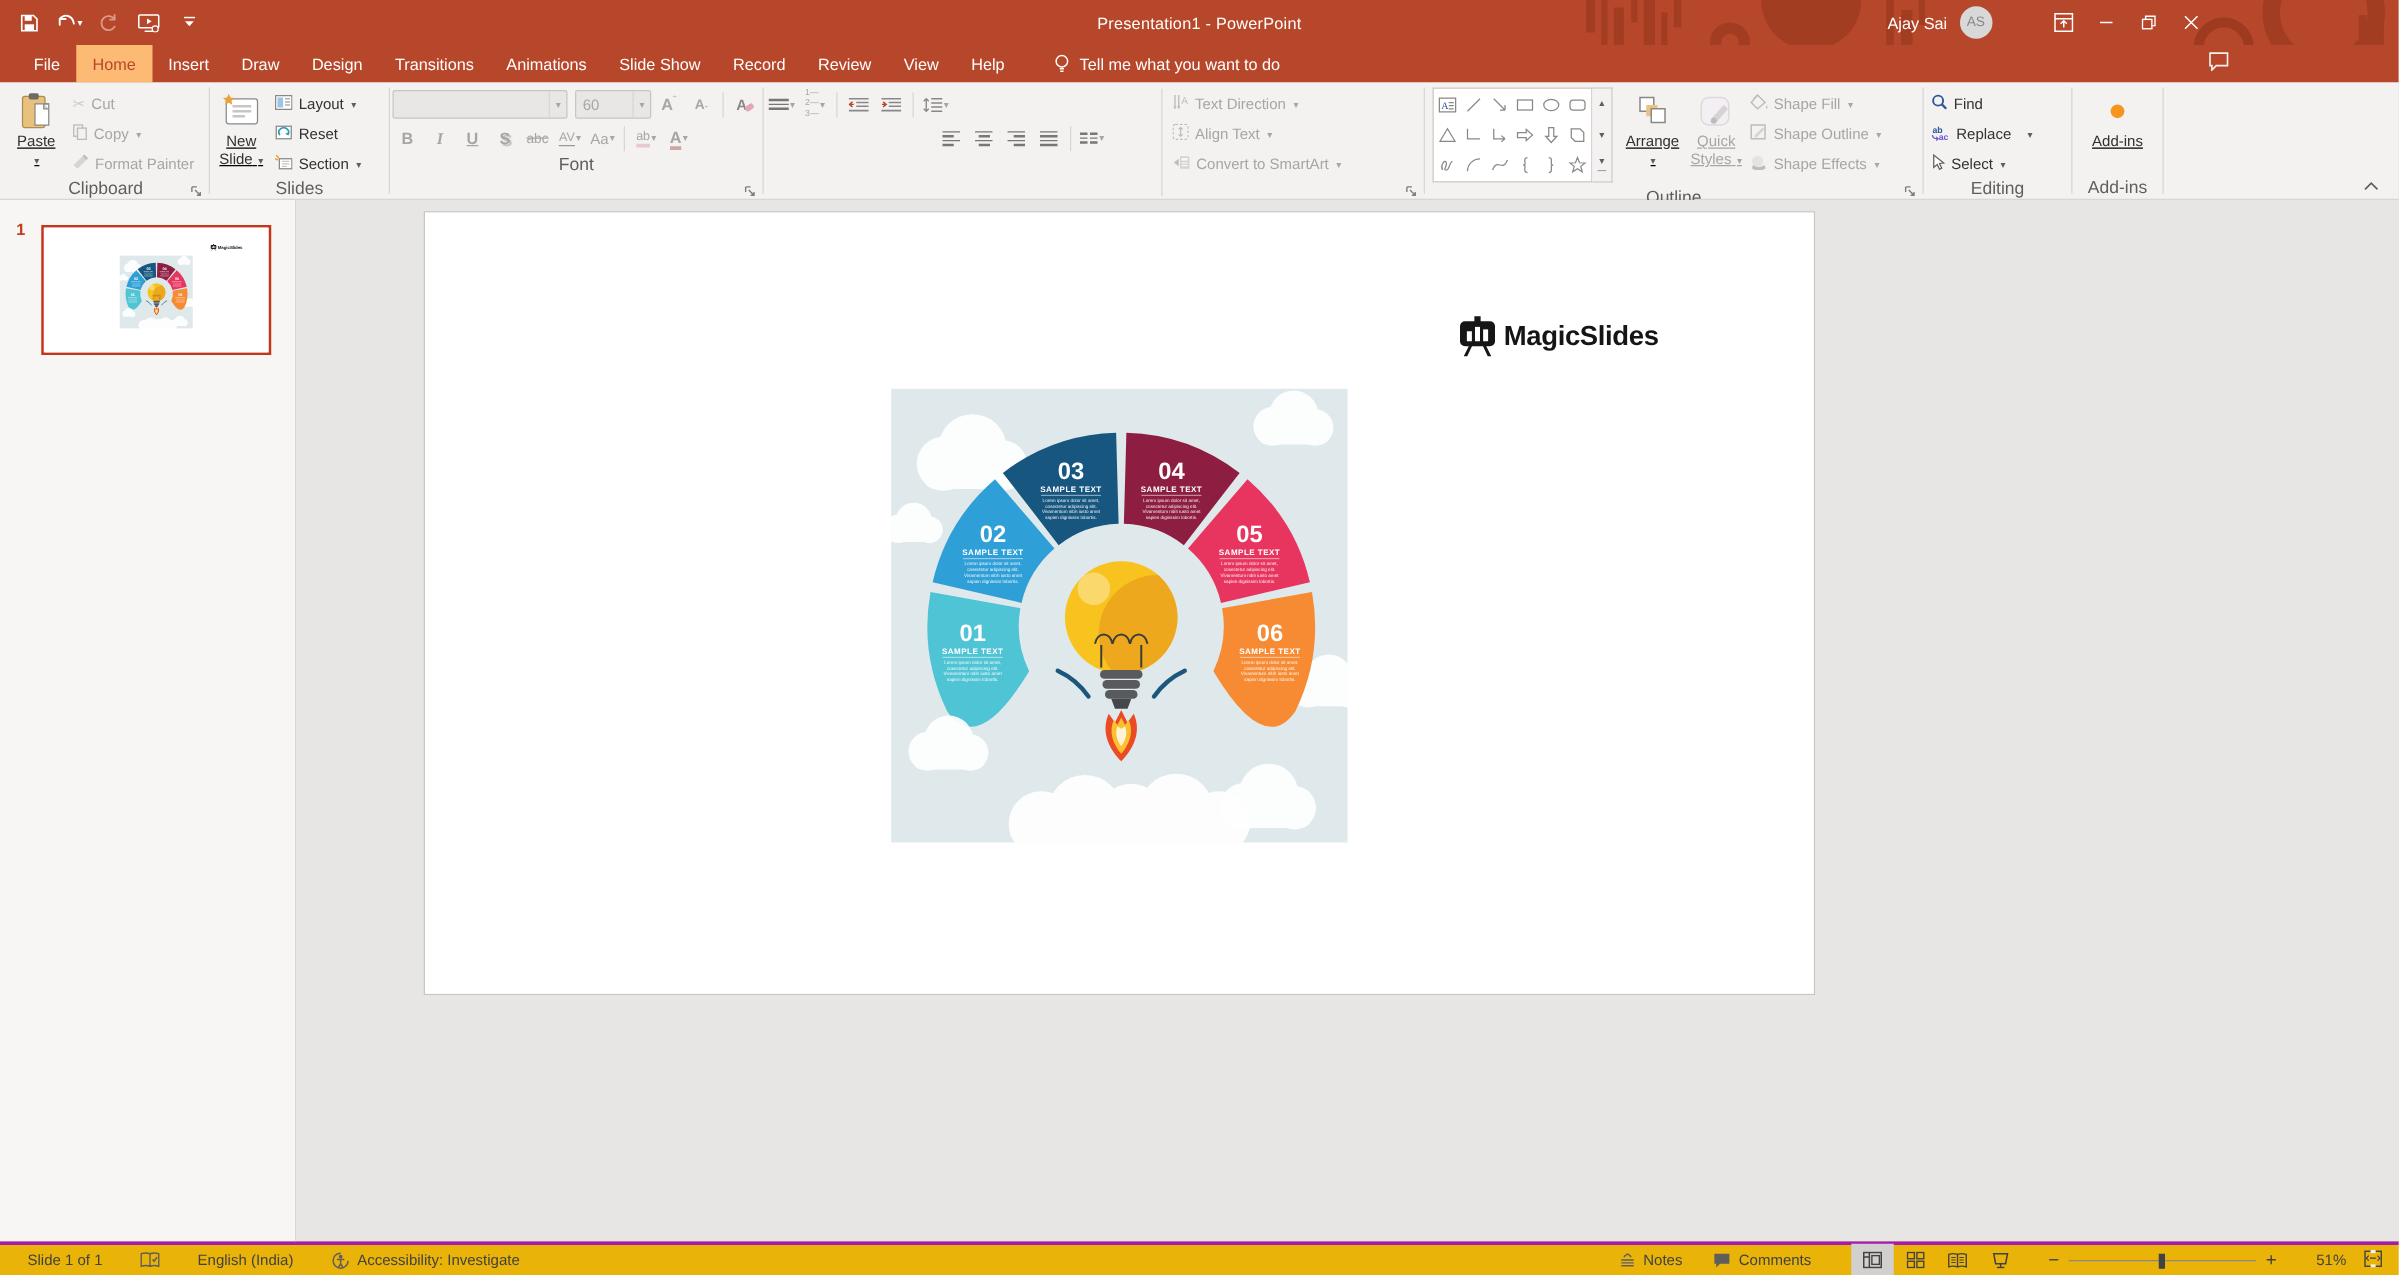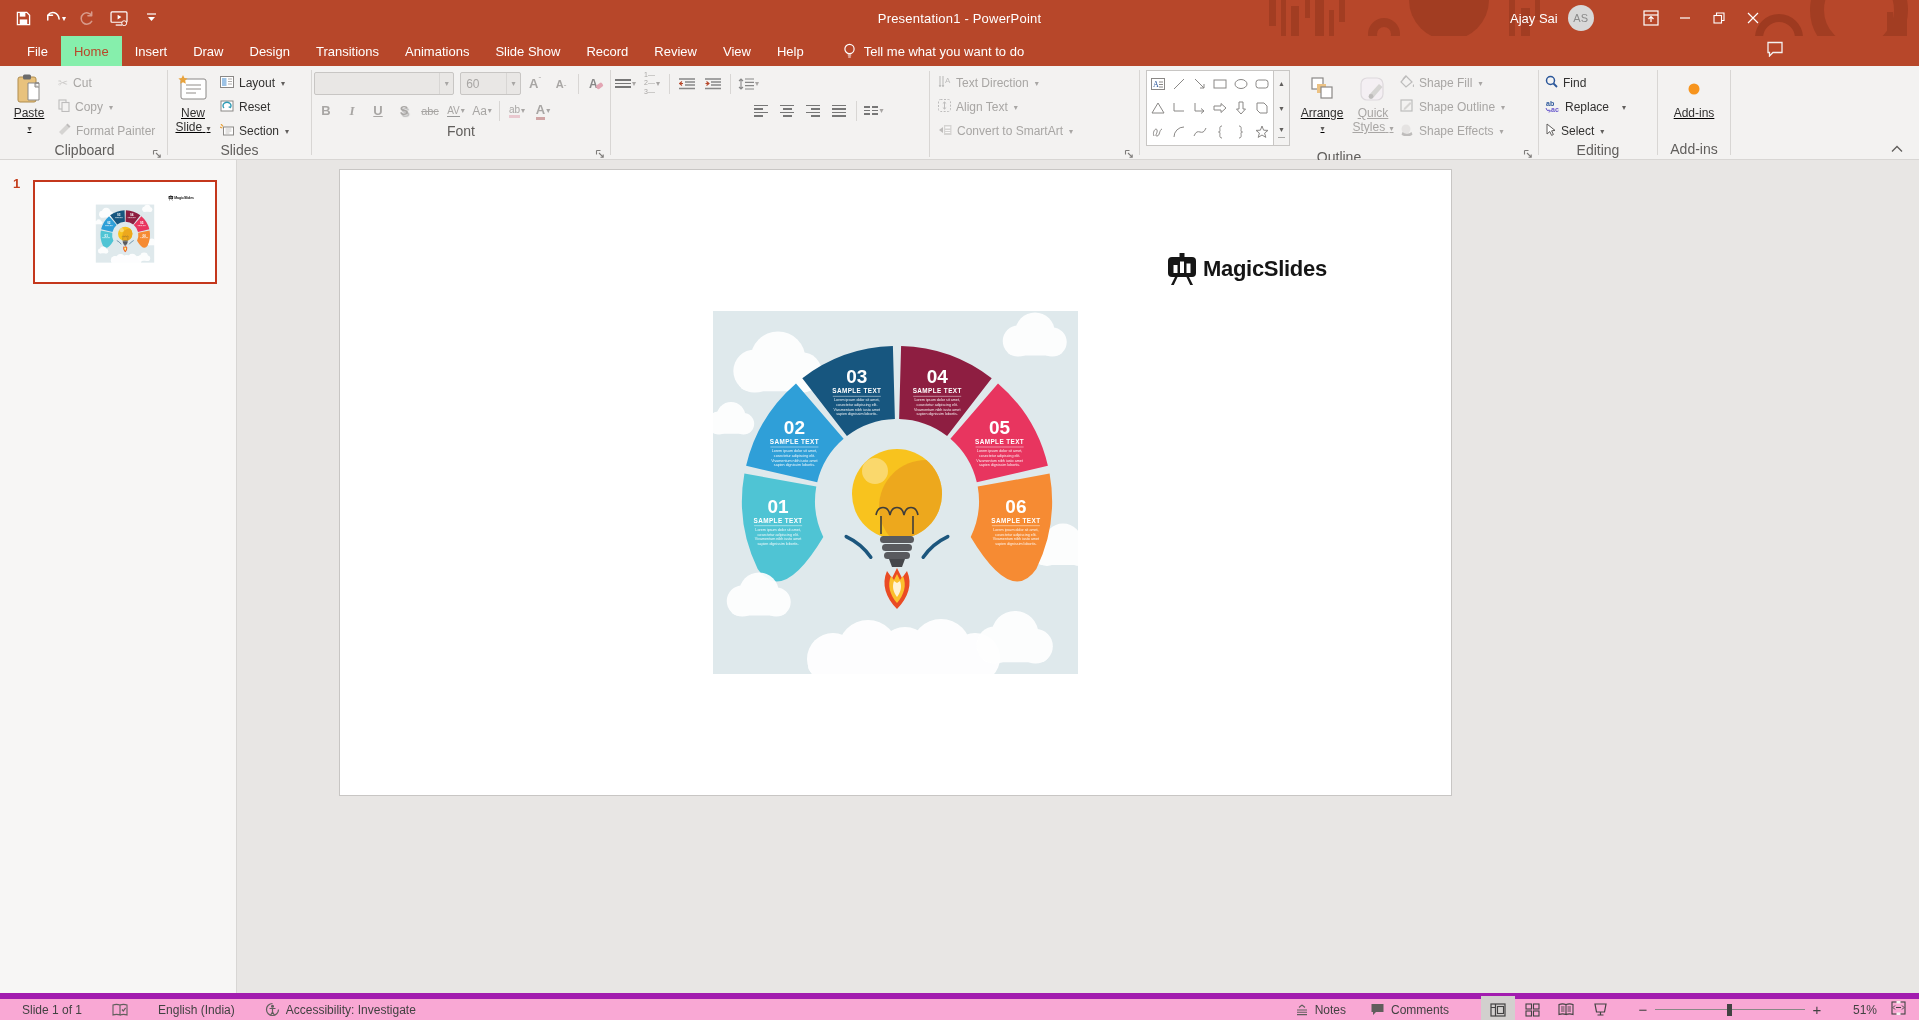--- a/index.html
+++ b/index.html
@@ -16,21 +16,21 @@
   .tb-title { position:absolute; left:0; right:0; top:0; height:36px; display:flex; align-items:center; justify-content:center; font-size:13px; letter-spacing:.2px; }
   .tb-right { position:absolute; left:1510px; top:0; height:36px; display:flex; align-items:center; }
   .tb-user { font-size:13px; margin-right:10px; cursor:pointer; }
   .avatar { width:26px; height:26px; border-radius:50%; background:#d8d8d8; color:#8a8a8a; font-size:11px; display:flex; align-items:center; justify-content:center; margin-right:40px; cursor:pointer; }
   .winbtn { width:34px; height:36px; display:flex; align-items:center; justify-content:center; background:transparent; border:none; color:#fff; cursor:pointer; }
 
   
   .tabrow { position:relative; height:30px; background:#b7472a; display:flex; align-items:stretch; flex:none; }
   .tabs { display:flex; margin-left:14px; }
   .tab { display:flex; align-items:center; padding:0 13px; font-size:13px; color:#fff; cursor:pointer; }
-  .tab.active { background:#86efac; color:#b7472a; }
+  .tab.active { background:#fdba74; color:#b7472a; }
   .tellme { display:flex; align-items:center; gap:8px; color:#fff; font-size:13px; margin-left:26px; cursor:text; }
   .tr-comment { position:absolute; left:1766px; top:5px; background:none; border:none; cursor:pointer; }
 
   
   .ribbon { position:relative; height:94px; background:#f3f2f1; border-bottom:1px solid #d8d6d4; display:flex; flex:none; padding-left:2px; }
   .rgroup { position:relative; display:flex; flex-direction:column; padding:3px 2px 0 2px; }
   .rg-body { flex:1; display:flex; align-items:stretch; }
   .rg-label { height:17px; text-align:center; font-size:14px; color:#605e5c; line-height:15px; }
   .launcher { position:absolute; right:3px; bottom:2px; width:12px; height:12px; cursor:pointer; opacity:.8; }
   .rg-sep { width:1px; background:#d8d6d4; margin:4px 0; }
@@ -64,21 +64,21 @@
   .workspace { flex:1; display:flex; min-height:0; }
   .thumbs { width:237px; background:#f7f6f5; border-right:1px solid #d8d6d4; position:relative; flex:none; }
   .thumb-num { position:absolute; left:13px; top:16px; font-size:13px; color:#c43e1c; font-weight:bold; }
   .thumb { position:absolute; left:33px; top:20px; width:184px; height:104px; background:#fff; border:2px solid #c4371c; cursor:pointer; }
   .thumb-slide { width:100%; height:100%; }
   .canvas { flex:1; position:relative; background:#e8e6e4; }
   .slide { position:absolute; left:103px; top:10px; width:1111px; height:625px; background:#fff; box-shadow:0 0 0 1px #c8c6c4; cursor:default; }
   .slide svg { display:block; }
 
   
-  .statusbar { height:27px; background:#f9a8d4; border-top:6px solid #a21caf; display:flex; align-items:center; font-size:12px; color:#424242; flex:none; padding:0 8px 0 22px; }
+  .statusbar { height:27px; background:#eab308; border-top:3px solid #a21caf; display:flex; align-items:center; font-size:12px; color:#424242; flex:none; padding:0 8px 0 22px; }
   .sb-item { display:flex; align-items:center; gap:6px; margin-right:30px; cursor:pointer; white-space:nowrap; }
   .sb-right { margin-left:auto; display:flex; align-items:center; gap:0; }
   .sb-btn { display:flex; align-items:center; gap:6px; padding:0 12px; height:27px; cursor:pointer; }
   .view-btn { width:34px; height:27px; display:flex; align-items:center; justify-content:center; cursor:pointer; }
   .view-btn.active { background:#d2d0ce; }
   .zoomctl { display:flex; align-items:center; margin-left:14px; }
   .zoom-minus,.zoom-plus { width:24px; height:27px; border:none; background:none; font-size:15px; color:#424242; cursor:pointer; }
   .zoom-track { position:relative; width:150px; height:27px; cursor:pointer; }
   .zoom-track .line { position:absolute; left:0; right:0; top:13px; height:1px; background:#8a8886; }
   .zoom-track .tick { position:absolute; left:50%; top:10px; width:1px; height:7px; background:#8a8886; }

